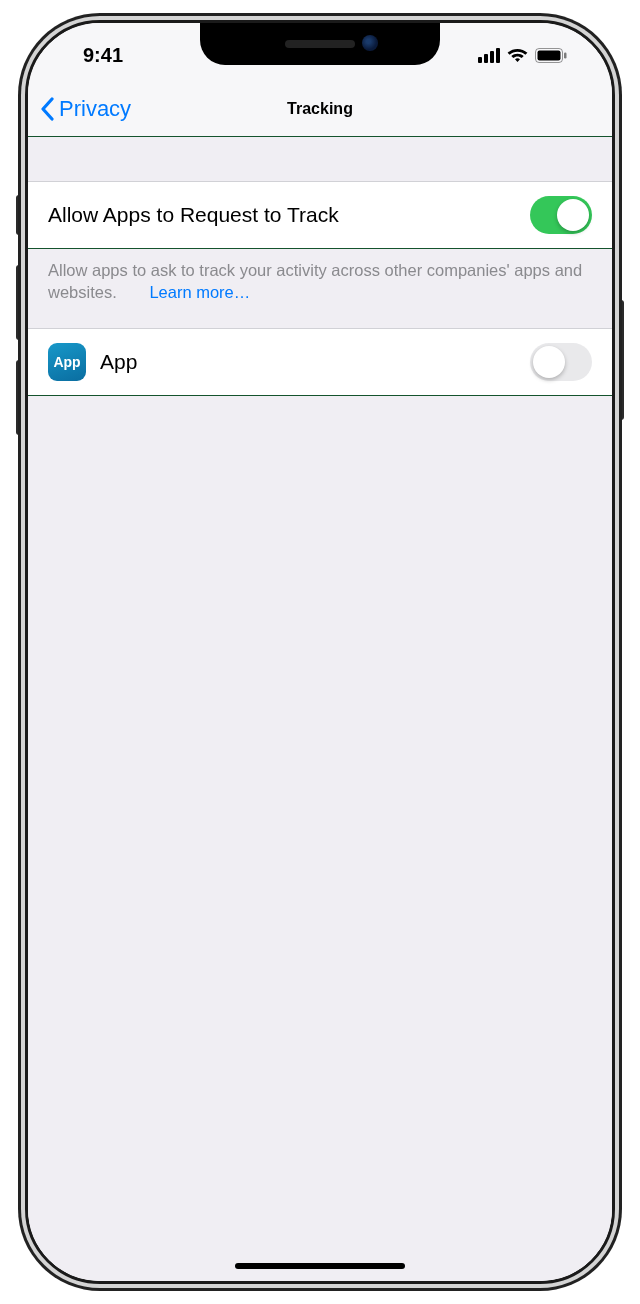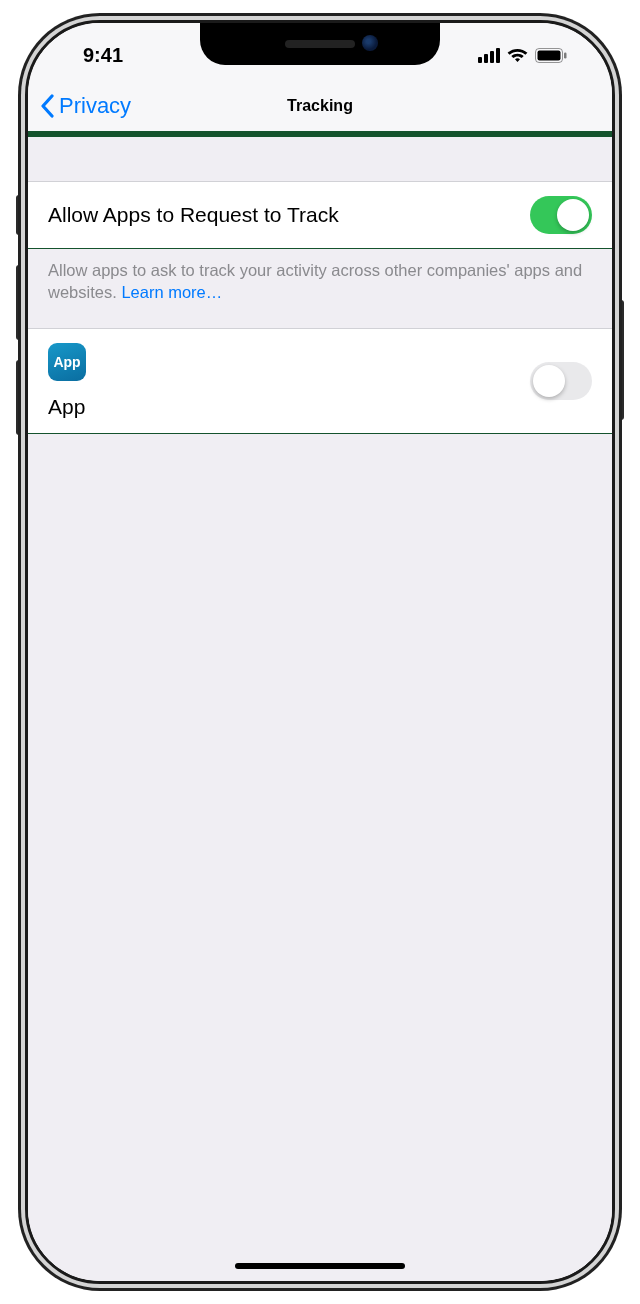--- a/index.html
+++ b/index.html
@@ -119,21 +119,21 @@
     .cellular span:nth-child(3){height:12px}
     .cellular span:nth-child(4){height:15px}
     .wifi-svg, .battery-svg { display:block; }
 
     .nav-bar {
       position: absolute;
       top: 58px;
       left: 0; right: 0;
       height: 56px;
       background: #f7f7f9;
-      border-bottom: 6px solid #14532d;
+      border-bottom: 1px solid #14532d;
       display: flex;
       align-items: center;
       justify-content: center;
     }
     .nav-title {
       font-size: 16px;
       font-weight: 600;
       color: #000;
     }
     .nav-back {
@@ -162,41 +162,41 @@
       border-top: 1px solid #d1d1d6;
       border-bottom: 1px solid #14532d;
       padding: 14px 20px;
       display: flex;
       align-items: center;
       justify-content: space-between;
       font-size: 21px;
       color: #000;
     }
 
-    .row .left { display:flex; align-items:flex-start; gap:14px;flex-direction:column; }
+    .row .left { display:flex; align-items:center; gap:14px; }
     .app-icon {
       width: 38px;
       height: 38px;
       border-radius: 9px;
       background: linear-gradient(160deg, #1798c9, #0a6da0);
       display:flex;
       align-items:center;
       justify-content:center;
       color:#fff;
       font-size:14px;
       font-weight:600;
     }
 
     .footnote {
       padding: 10px 20px 24px;
       font-size: 16.5px;
       line-height: 1.35;
       color: #8a8a8e;
     }
-    .footnote .link { color: #007aff; cursor:pointer; }
+    .footnote .link { color: #007aff; cursor:pointer;margin-left:28px; }
 
     
     .switch {
       position: relative;
       width: 62px;
       height: 38px;
       border-radius: 20px;
       cursor: pointer;
       transition: background .15s;
       flex-shrink: 0;

